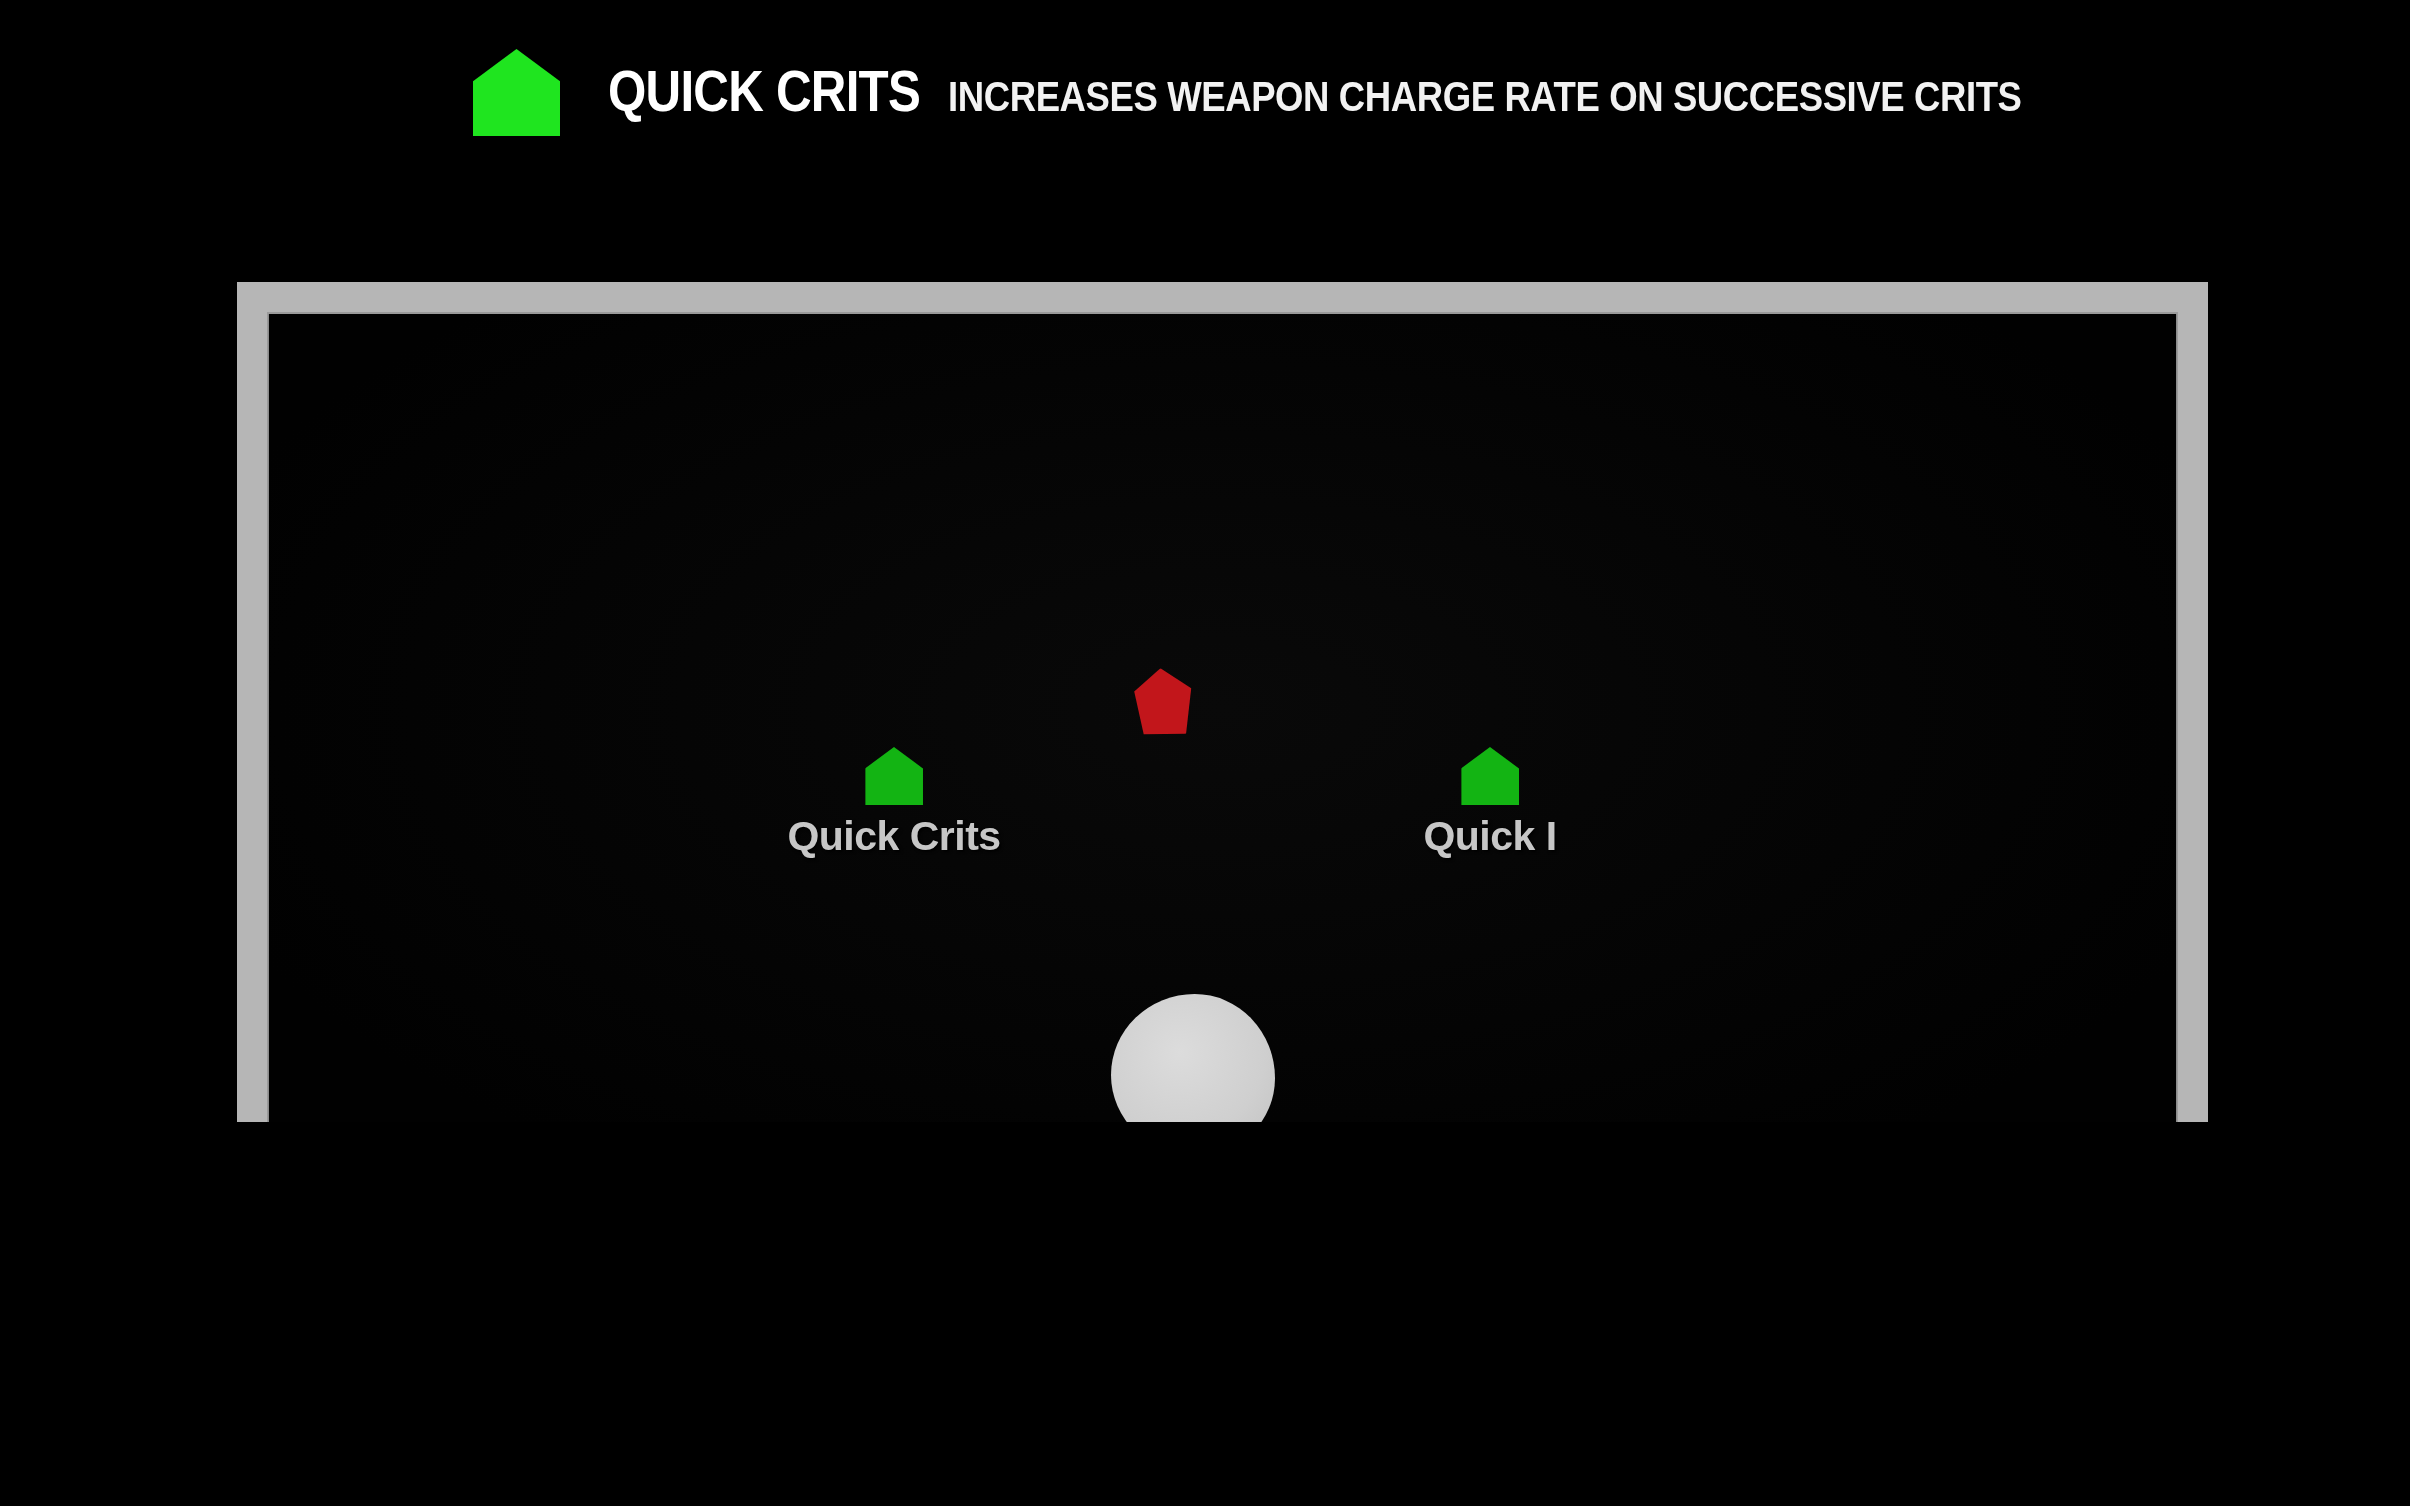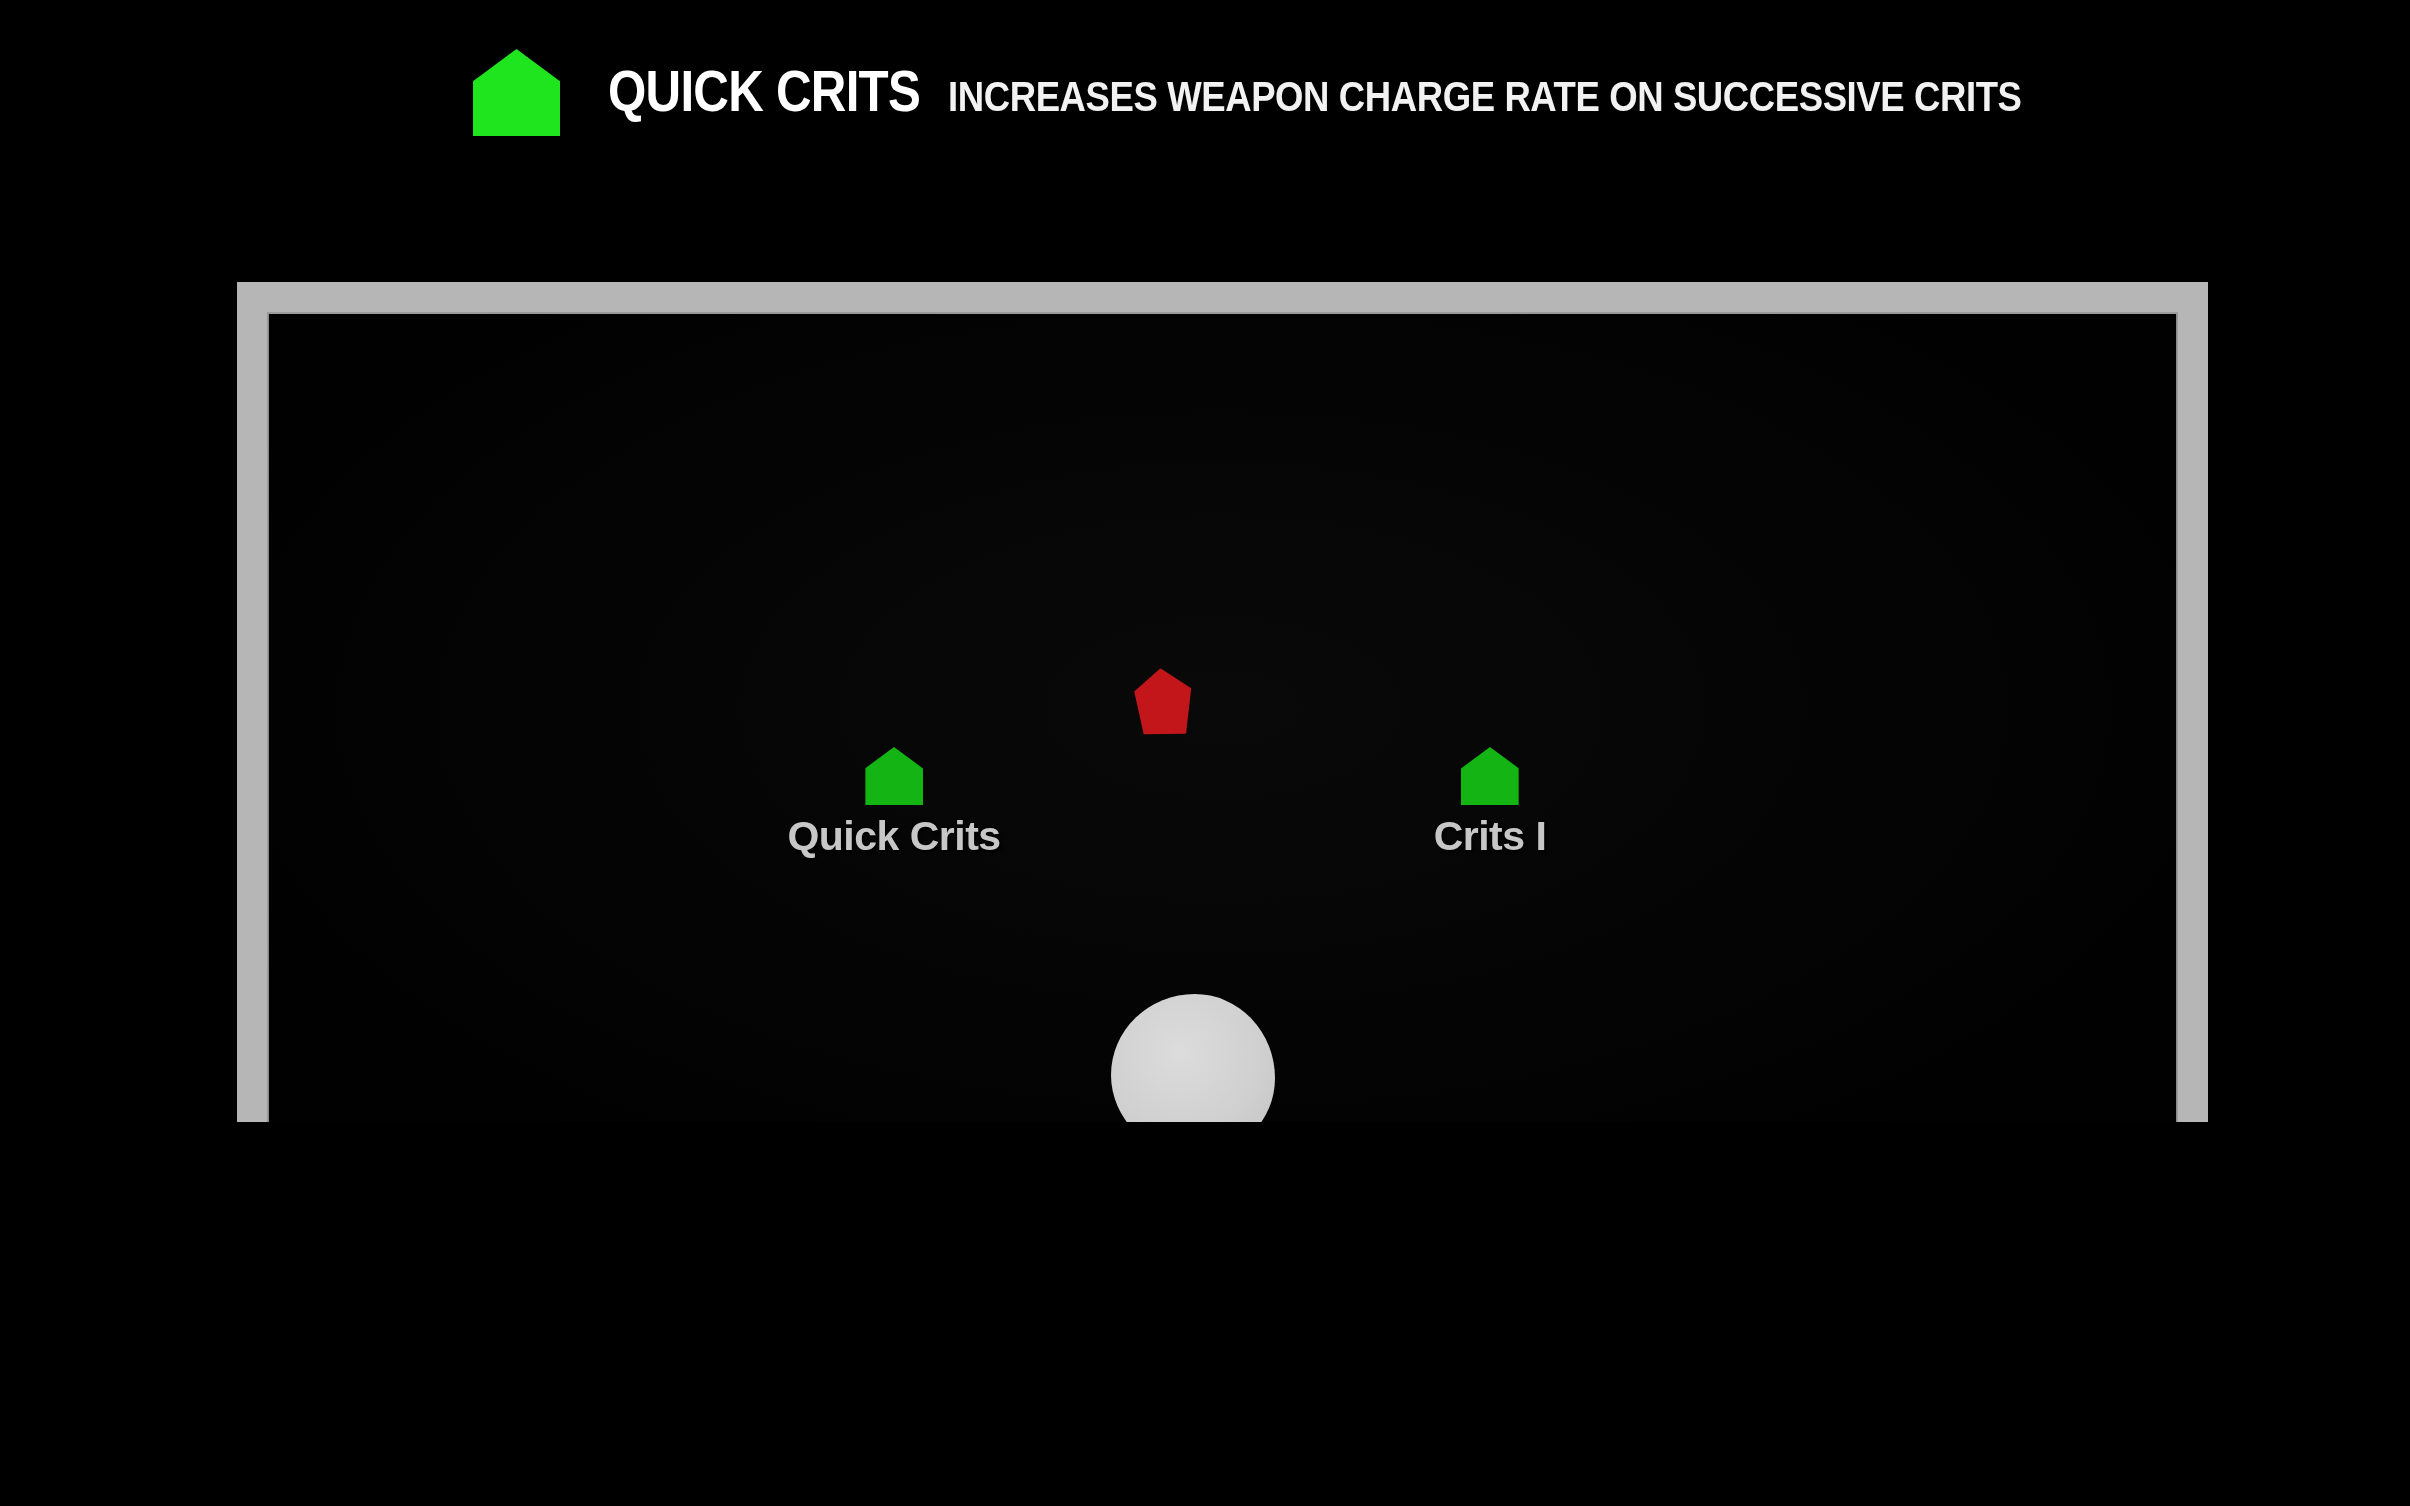--- a/index.html
+++ b/index.html
@@ -133,20 +133,20 @@
 
     <span class="enemy"></span>
 
     <div class="pickup pickup-quick-crits">
       <span class="pickup-icon"></span>
       <span class="pickup-label">Quick Crits</span>
     </div>
 
     <div class="pickup pickup-pierce">
       <span class="pickup-icon"></span>
-      <span class="pickup-label">Crits I</span>
+      <span class="pickup-label">Quick I</span>
     </div>
 
     <span class="player"></span>
 
   </div>
 </div>
 
 
 </body></html>

